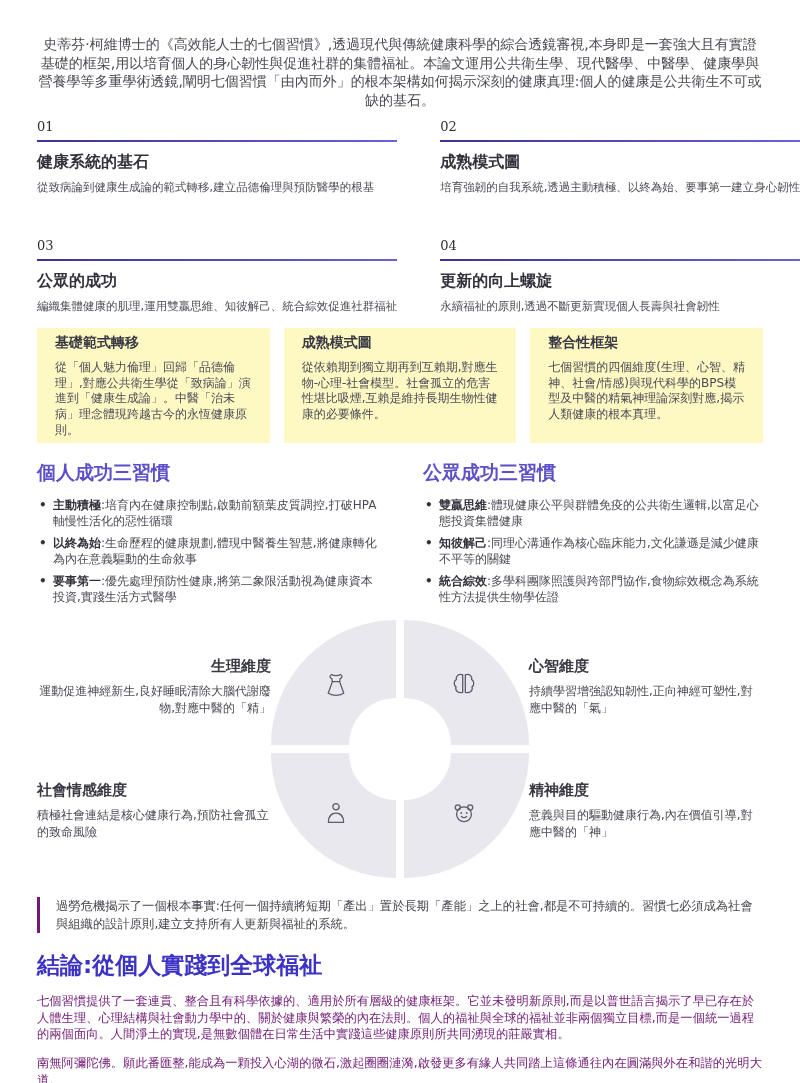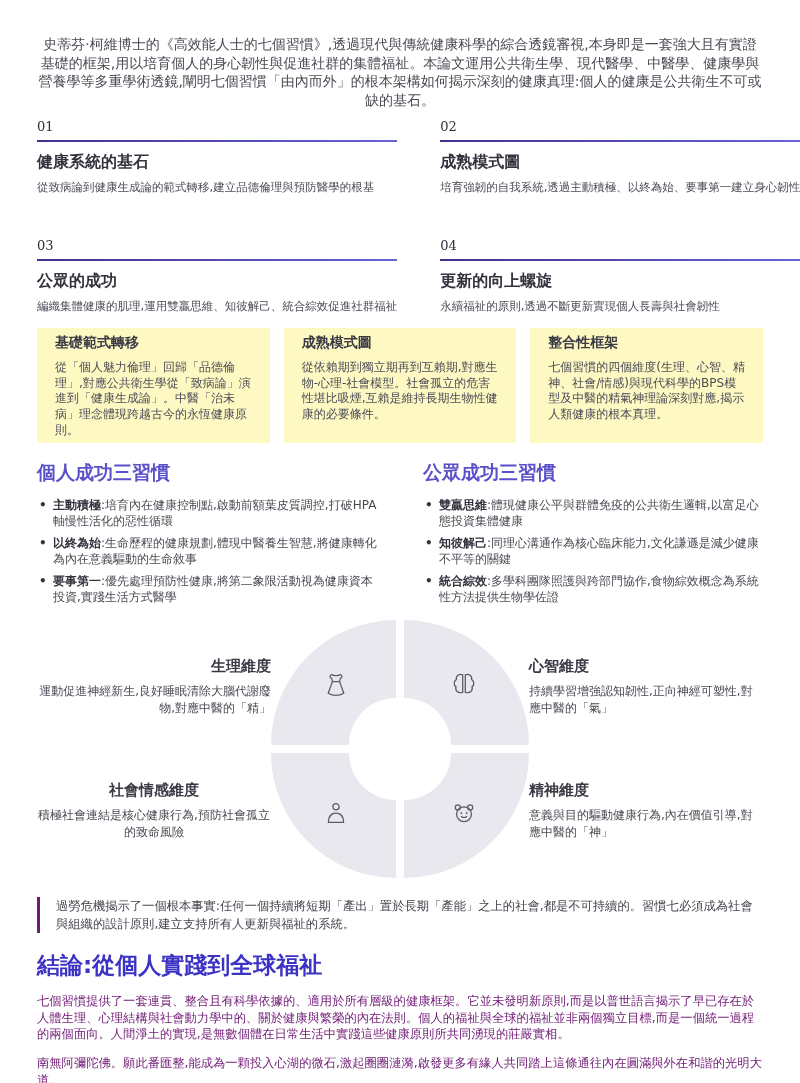--- a/index.html
+++ b/index.html
@@ -51,21 +51,21 @@
   .habits .term { font-weight:bold; color:#33333e; }
 
   
   .donut-section { position:relative; height:272px; margin-top:4px; }
   .donut-svg { position:absolute; left:50%; top:0; transform:translateX(-50%); }
   .dim-label { position:absolute; width:234px; }
   .dim-label h4 { font-size:15px; font-weight:bold; color:#3a3a45; margin-bottom:7px; line-height:1.3; }
   .dim-label p { font-size:12px; line-height:1.38; color:#4a4a54; }
   .pos-tl { left:0;  top:40px;  text-align:right; }
   .pos-tr { right:0; top:40px;  text-align:left; }
-  .pos-bl { left:0;  top:164px; text-align:center; }
+  .pos-bl { left:0;  top:164px; text-align:left; }
   .pos-br { right:0; top:164px; text-align:left; }
 
   
   .quote {
     margin-top:8px; border-left:3px solid #701a75; padding-left:16px;
     font-size:12.3px; line-height:1.5; color:#45454f;
   }
 
   
   .conclusion h2 { margin-top:18px; font-size:23px; line-height:1.25; color:#3c32c4; font-weight:bold; }

